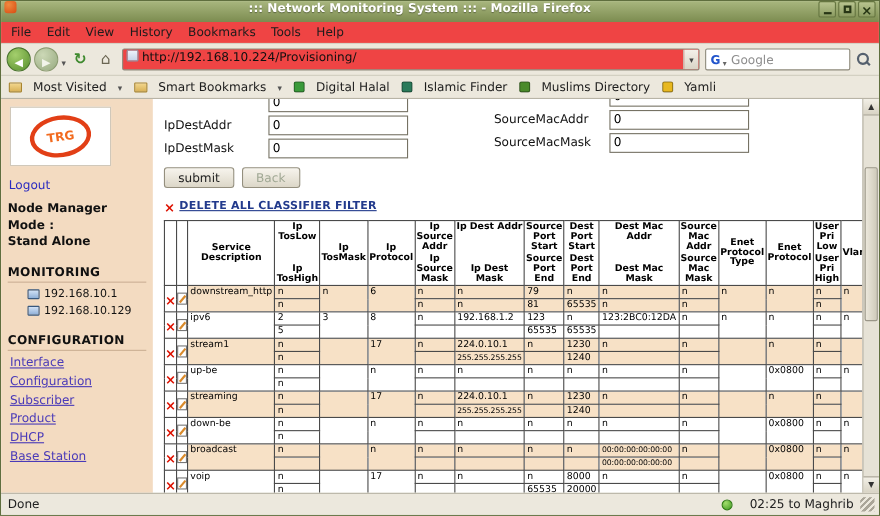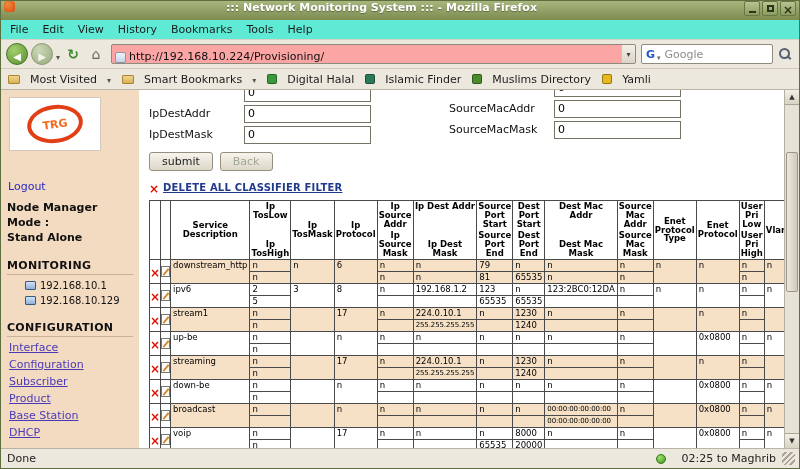--- a/index.html
+++ b/index.html
@@ -11,34 +11,34 @@
   .titlebar { height:19px; background:linear-gradient(var(--titlebar-light,#a8b67e), var(--titlebar-green,#7c8c50)); display:flex; padding:0 3px; flex:0 0 auto; }
   .title-icon { width:11px; height:11px; border-radius:3px; background:radial-gradient(circle at 35% 30%, #f08a40, #d84a10); margin-right:4px; }
   .title-text { flex:1; text-align:center; color:#fff; font-weight:bold; font-size:11px; text-shadow:0 1px 1px rgba(0,0,0,.35); white-space:nowrap; overflow:hidden; }
   .win-btns { display:flex; gap:2px; }
   .win-btn { width:16px; height:15px; background:linear-gradient(#b9c490,#8b9b61); border:1px solid #667641; border-radius:2px; display:flex; align-items:center; justify-content:center; color:#273615; cursor:default; }
   .glyph-min { width:7px; height:2px; background:#273615; margin-top:7px; }
   .glyph-max { width:7px; height:7px; border:2px solid #273615; }
   .glyph-close::before { content:"×"; font-size:12px; font-weight:bold; line-height:1; }
 
   
-  .menubar { height:20px; background:#5eead4; border-bottom:1px solid #d6d2c5; display:flex; align-items:center; font-size:11px; color:#1c1c1c; padding-left:2px; flex:0 0 auto; }
+  .menubar { height:20px; background:#ef4444; border-bottom:1px solid #d6d2c5; display:flex; align-items:center; font-size:11px; color:#1c1c1c; padding-left:2px; flex:0 0 auto; }
   .menu-item { padding:3px 7px; }
 
   
   .navbar { height:29px; background:#ece8dd; border-bottom:1px solid #cfcabc; display:flex; align-items:center; gap:3px; padding:0 5px; flex:0 0 auto; }
   .nav-round { width:22px; height:22px; border-radius:50%; background:radial-gradient(circle at 35% 30%, #a4cf6d, #588f2d); border:1px solid #46722a; display:flex; align-items:center; justify-content:center; }
   .nav-round.fwd { background:radial-gradient(circle at 35% 30%, #ccd8b6, #97aa80); border-color:#8a9a70; }
   .arrow-back::before { content:"◀"; color:#fff; font-size:10px; }
   .arrow-fwd::before { content:"▶"; color:#f2f4ea; font-size:10px; }
   .nav-caret::before { content:"▾"; color:#555; font-size:8px; }
   .nav-icon { width:20px; text-align:center; font-size:14px; line-height:1; }
   .refresh-glyph::before { content:"↻"; color:#3f8a2f; font-weight:bold; }
   .home-glyph::before { content:"⌂"; color:#6a6552; }
-  .urlbar { flex:1; height:20px; background:#fca5a5; border:1px solid #8e8a7c; border-radius:2px; display:flex; align-items:flex-end; margin:0 2px; overflow:hidden; }
+  .urlbar { flex:1; height:20px; background:#ef4444; border:1px solid #8e8a7c; border-radius:2px; display:flex; align-items:flex-start; margin:0 2px; overflow:hidden; }
   .fav-icon { width:11px; height:11px; border:1px solid #8a96a8; background:linear-gradient(#eef3fa,#c6d4e8); border-radius:2px; margin:0 3px; flex:0 0 auto; }
   .url-text { flex:1; font-size:11px; color:#101010; white-space:nowrap; overflow:hidden; }
   .url-drop { width:14px; height:100%; border-left:1px solid #c8c4b8; background:linear-gradient(#f4f1ea,#d9d4c6); display:flex; align-items:center; justify-content:center; }
   .url-drop::before { content:"▾"; font-size:8px; color:#444; }
   .searchbar { width:132px; height:20px; background:#fff; border:1px solid #8e8a7c; border-radius:2px; display:flex; align-items:center; overflow:hidden; }
   .g-logo { margin:0 2px 0 4px; font-weight:bold; font-size:11px; color:#2255cc; }
   .g-logo::before { content:"G"; }
   .search-caret::before { content:"▾"; font-size:7px; color:#666; }
   .search-placeholder { flex:1; font-size:11px; color:#8d8d8d; padding-left:4px; }
   .mag { width:14px; height:14px; position:relative; margin:0 2px; }
@@ -51,21 +51,21 @@
   .bm-folder-icon { width:12px; height:9px; background:linear-gradient(#f2d68c,#d9b258); border:1px solid #a8842e; border-radius:1px; }
   .bm-dot { width:10px; height:10px; border-radius:2px; border:1px solid rgba(0,0,0,.35); }
   .bm-caret::before { content:"▾"; font-size:8px; color:#555; }
 
   
   .content { flex:1; display:flex; min-height:0; background:#fff; }
   .sidebar { width:138px; background:var(--sidebar-peach,#f3dbc1); padding:6px 6px; font-size:11px; overflow:hidden; flex:0 0 auto; }
   .logo-box { width:92px; height:54px; background:#fff; border:1px solid #d0c8ba; display:flex; align-items:center; justify-content:center; margin:1px 0 9px 2px; }
   .logo-ellipse { width:56px; height:38px; border:4px solid #e23f16; border-radius:50%; display:flex; align-items:center; justify-content:center; transform:rotate(-8deg); }
   .logo-text { color:#f26a1e; font-weight:bold; font-size:11px; }
-  .logout { color:var(--link-blue,#2a2ac0); display:inline-block; margin:20px 0 8px 1px; }
+  .logout { color:var(--link-blue,#2a2ac0); display:inline-block; margin:2px 0 8px 1px; }
   .mode-label, .mode-value { font-weight:bold; color:#111; line-height:1.35; }
   .side-header { font-weight:bold; color:#111; margin-top:11px; padding:2px 0; border-bottom:1px solid #cbb094; letter-spacing:.3px; }
   .tree { margin-top:3px; }
   .tree-row { display:flex; align-items:center; gap:4px; padding:2px 0 2px 4px; font-size:10px; color:#111; }
   .tree-row.indent { margin-left:14px; }
   .pc-icon { width:11px; height:9px; background:linear-gradient(#d2e2f6,#8fb0d8); border:1px solid #38587e; border-radius:1px; flex:0 0 auto; }
   .side-links { margin-top:4px; }
   .side-link { display:block; color:var(--link-purple,#4a3ab8); text-decoration:underline; margin:4px 0 4px 2px; }
 
   .main { flex:1; background:#fff; padding:0 4px 0 10px; overflow:hidden; min-width:0; }
@@ -219,22 +219,22 @@
             <span class="pc-icon"></span>
             <span class="tree-label">192.168.10.129</span>
           </div>
         </div>
       <div class="side-header">CONFIGURATION</div>
       <div class="side-links" id="config-links">
           <a class="side-link">Interface</a>
           <a class="side-link">Configuration</a>
           <a class="side-link">Subscriber</a>
           <a class="side-link">Product</a>
+          <a class="side-link">DHCP</a>
           <a class="side-link">Base Station</a>
-          <a class="side-link">DHCP</a>
         </div>
     </div>
 
     <div class="main">
       <div class="form-area">
         <div class="form-col left" id="form-left">
             <div class="form-row">
               <label></label>
               <input value="0" style="">
             </div>

